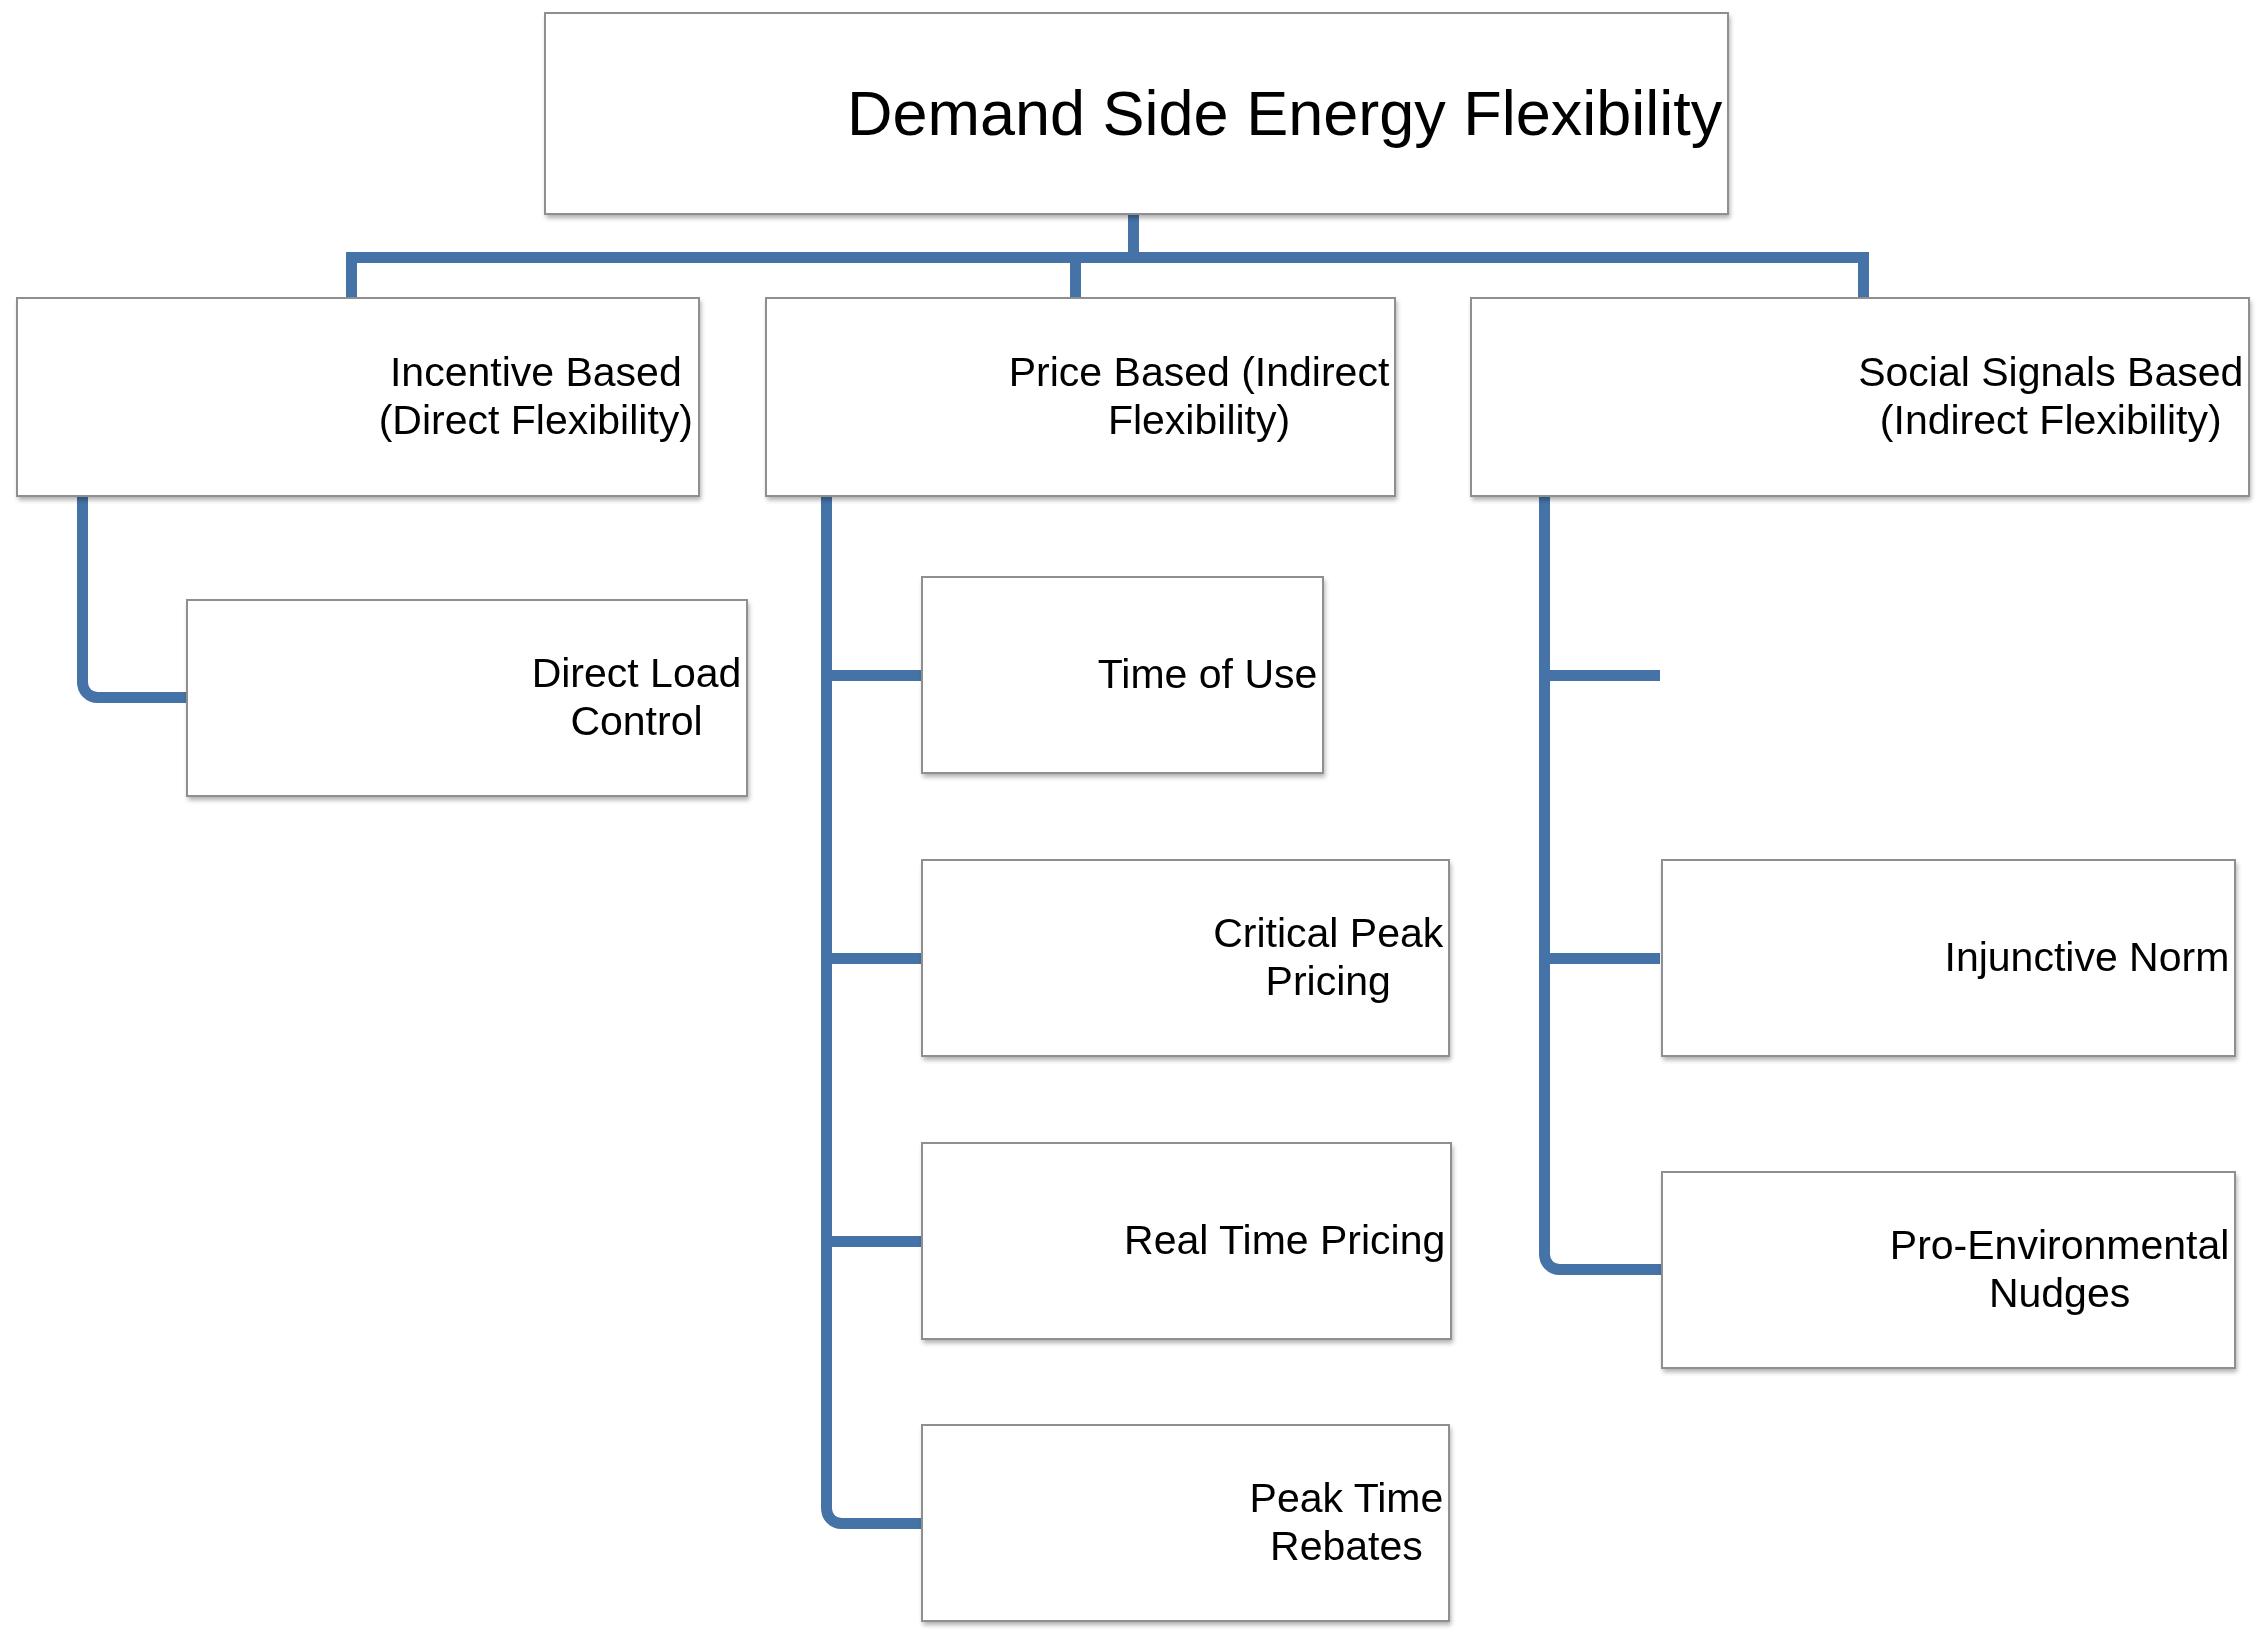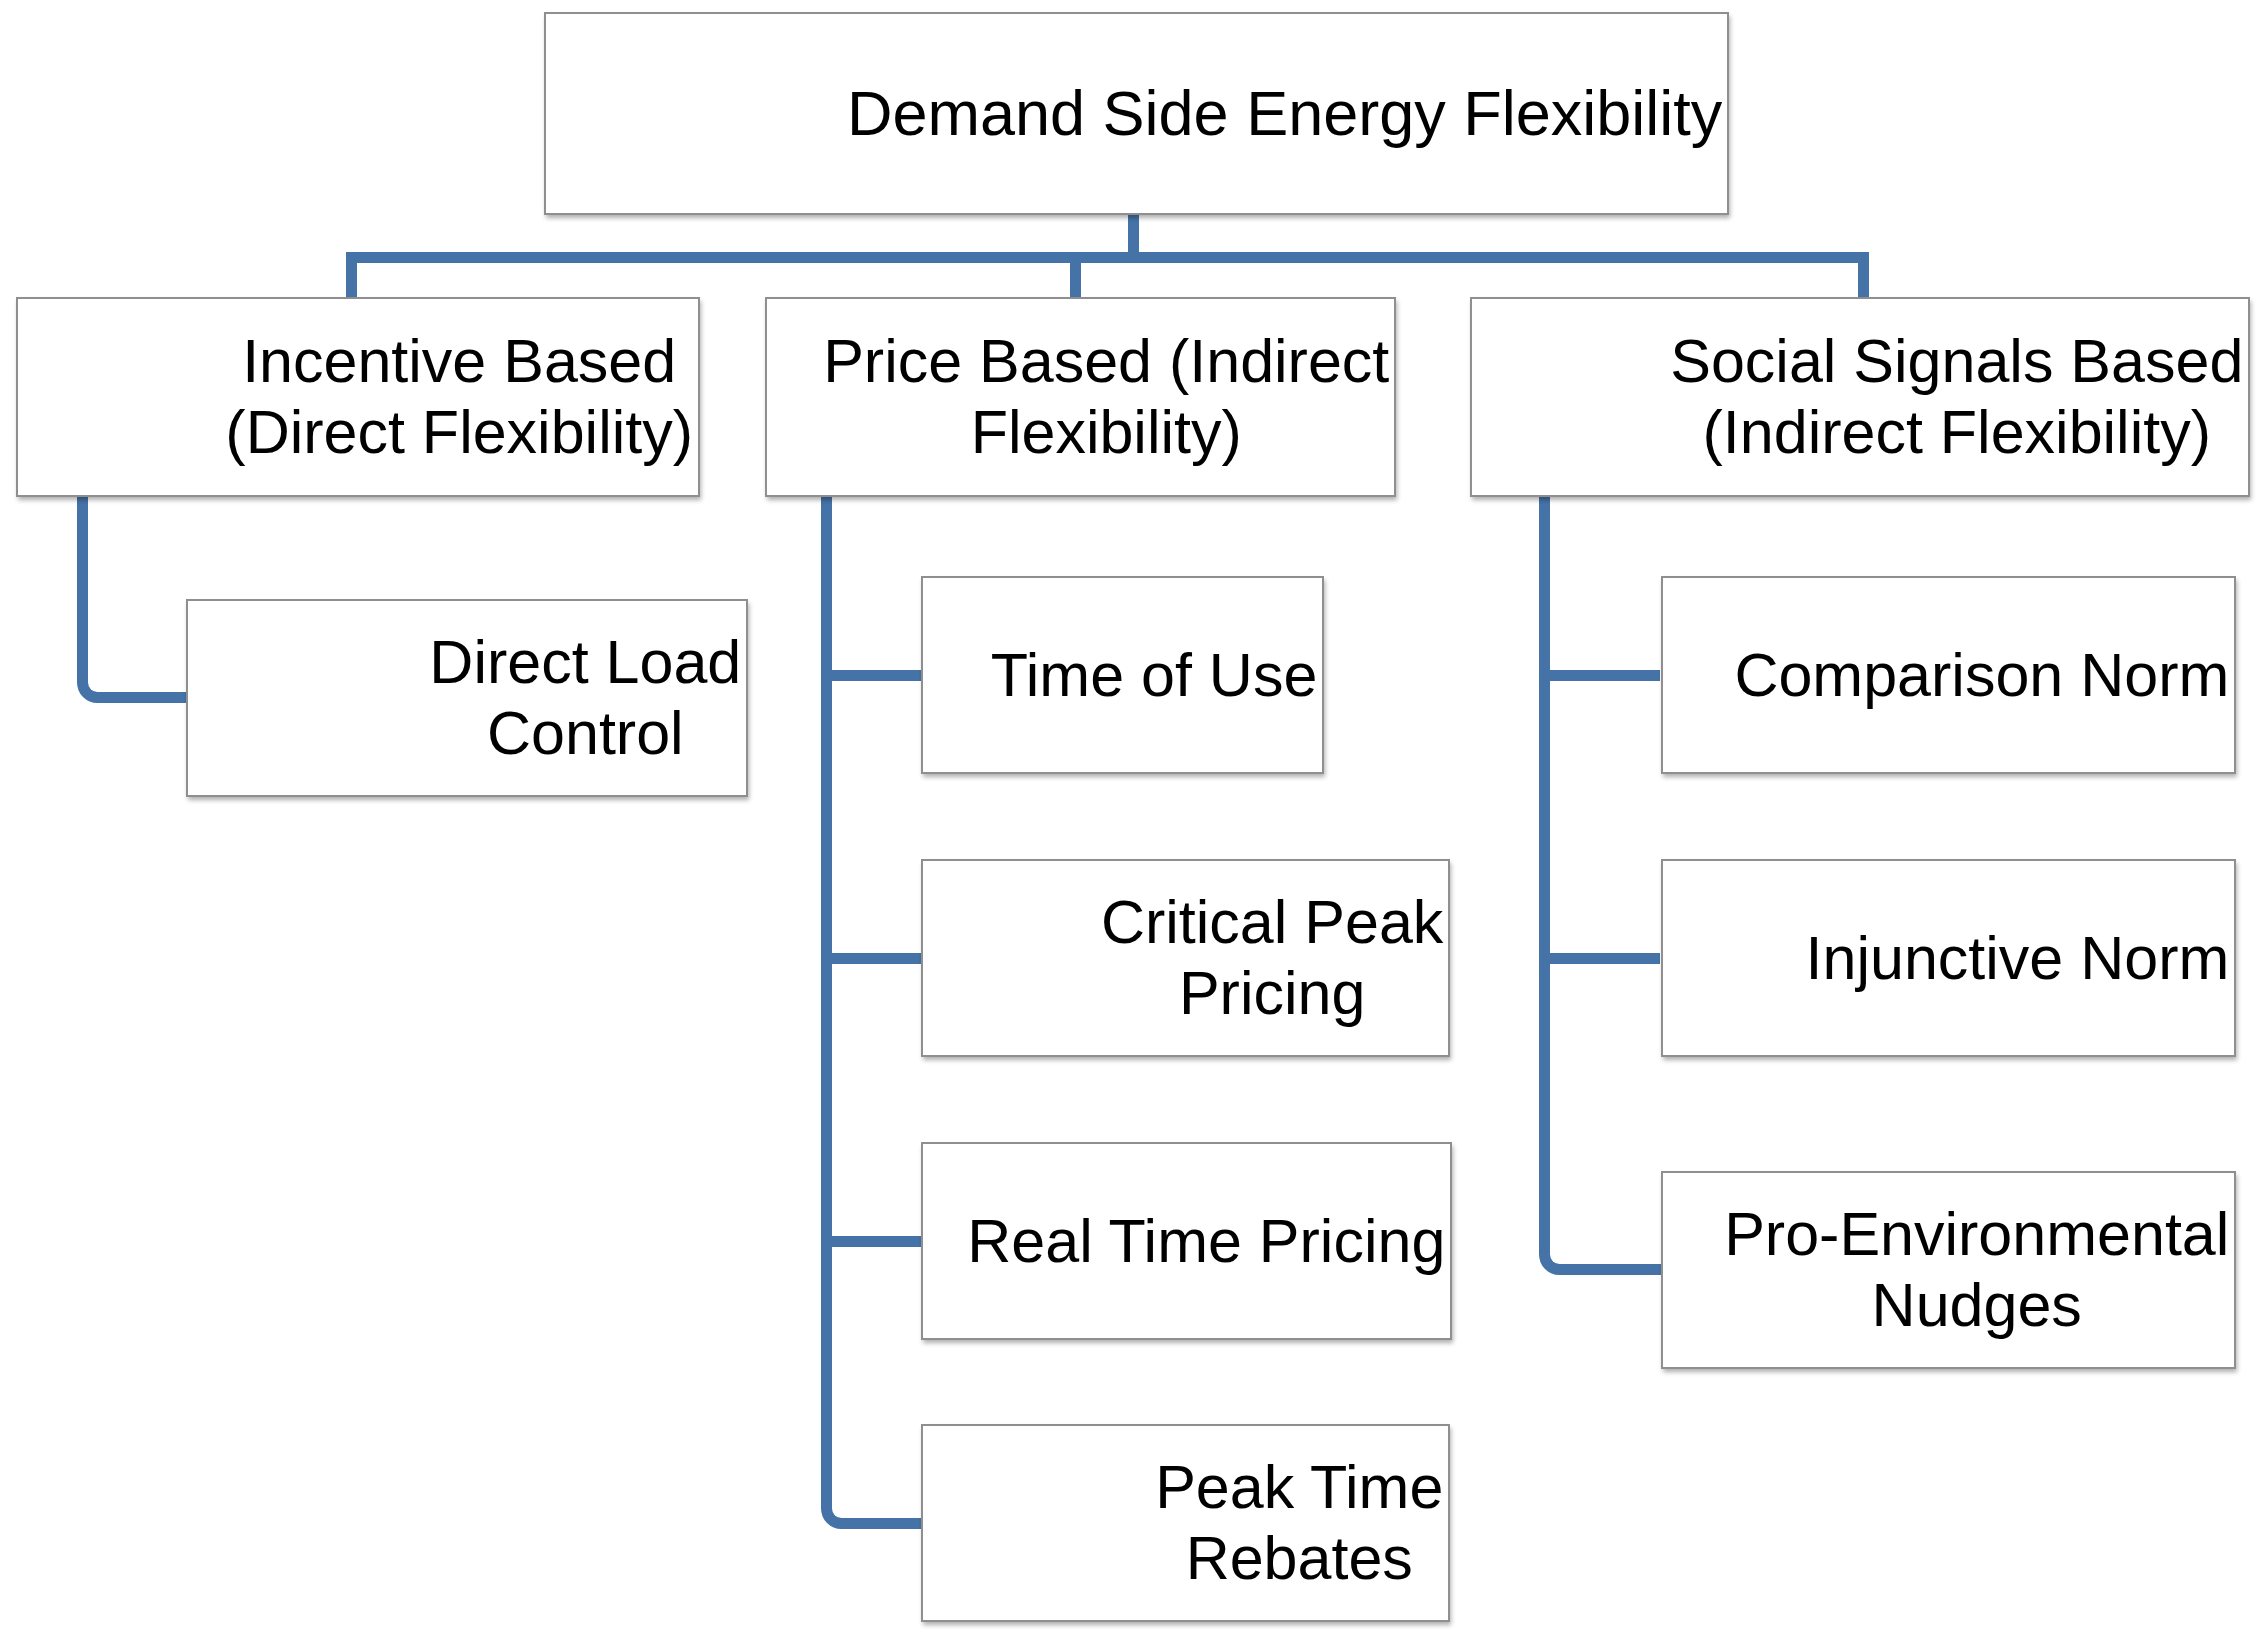--- a/index.html
+++ b/index.html
@@ -22,21 +22,21 @@
     box-sizing: border-box;
     background: var(--fill, #ffffff);
     border: 2.4px solid var(--border, #8f8f8f);
     box-shadow: 1.6px 3.9px 4.7px rgba(0,0,0,0.32);
     display: flex;
     align-items: center;
     justify-content: flex-end;
   }
   .node .label {
     color: var(--text, #000000);
-    font-size: 61px;
+    font-size: 41px;
     line-height: 1.16;
     text-align: center;
     white-space: pre-line;
     padding: 0 4.7px;
   }
   #root  { left: 544px;  top: 11.8px;   width: 1185px; height: 203px; }
   #root .label { font-size: 63px; }
   #b1    { left: 15.7px;   top: 297px;  width: 684px;  height: 200px; }
   #b2    { left: 765px;  top: 297px;  width: 631px;  height: 200px; }
   #b3    { left: 1470px; top: 297px;  width: 780px;  height: 200px; }
@@ -124,23 +124,20 @@
 Pricing</span>
   </div>
   <div class="node" id="c2c">
     <span class="label">Real Time Pricing</span>
   </div>
   <div class="node" id="c2d">
     <span class="label">Peak Time
 Rebates</span>
   </div>
 
-  <div class="node" id="c3a">
-    <span class="label">Comparison Norm</span>
-  </div>
   <div class="node" id="c3b">
     <span class="label">Injunctive Norm</span>
   </div>
   <div class="node" id="c3c">
     <span class="label">Pro-Environmental
 Nudges</span>
   </div>
 
 </div>
 

